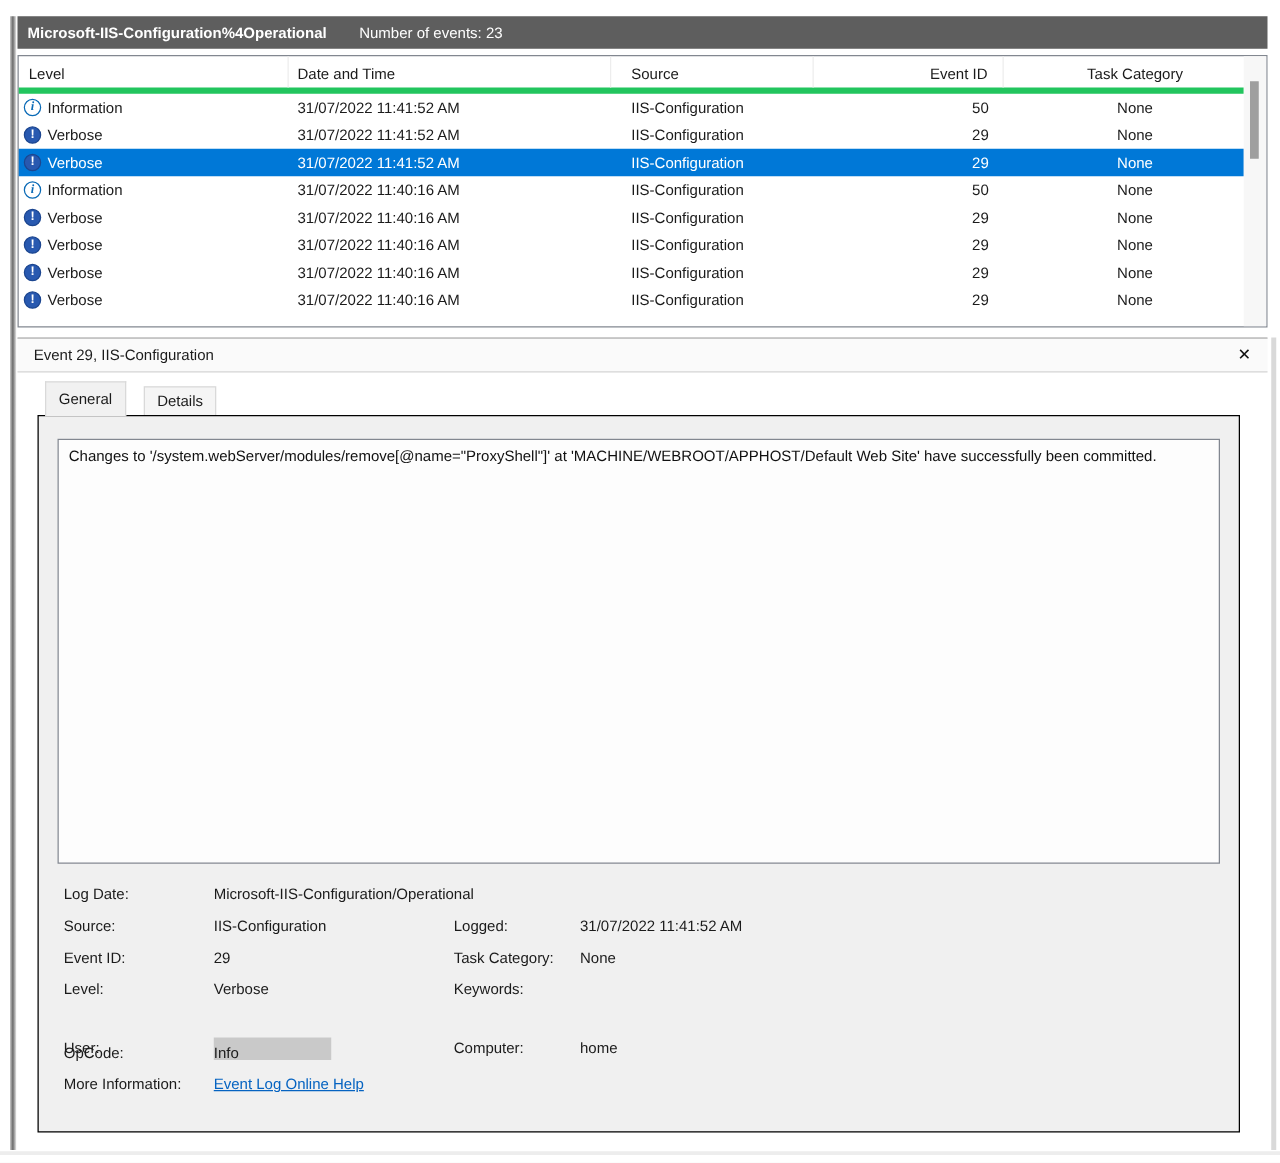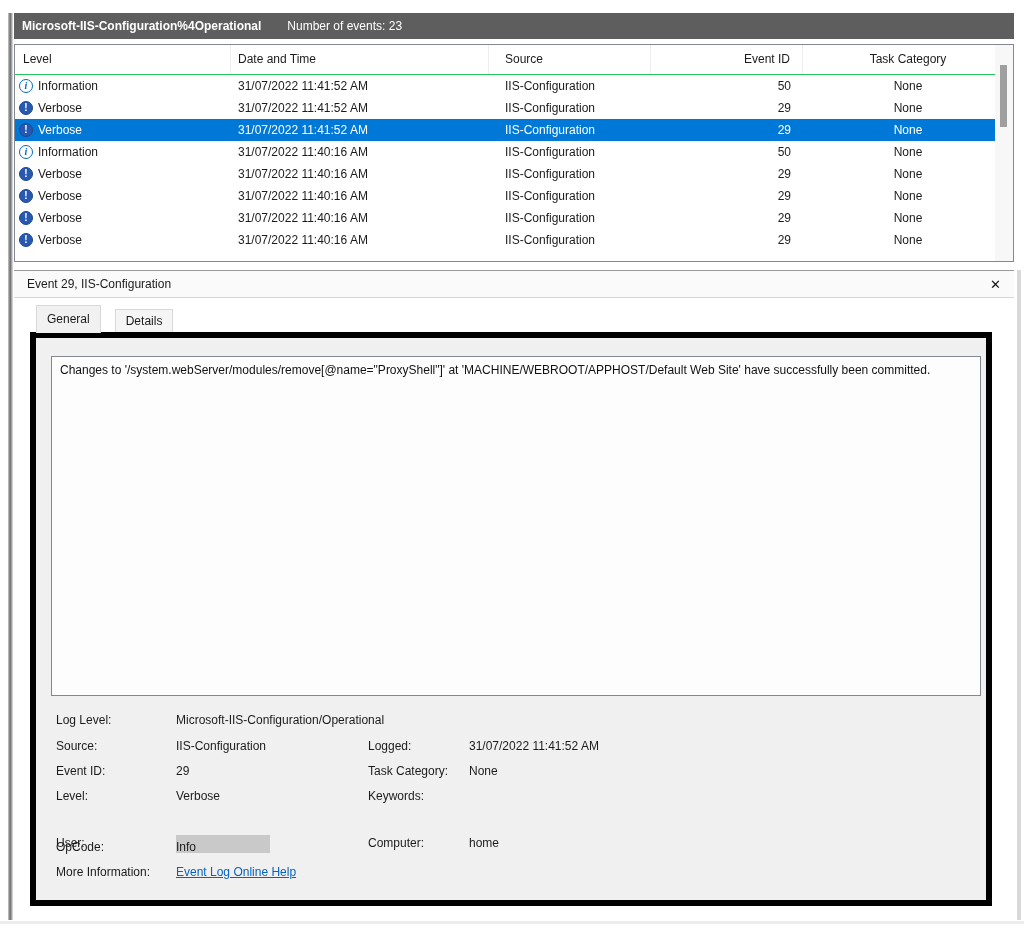--- a/index.html
+++ b/index.html
@@ -18,21 +18,21 @@
   
   .titlebar { position:absolute; left:14px; top:13px; width:1000px; height:26px;
     background:#5e5e5e; color:#fff; display:flex; align-items:center; padding:0 8px; }
   .tb-title { font-weight:bold;text-align:center; }
   .tb-count { margin-left:26px; }
 
   
   .event-list { position:absolute; left:14px; top:44px; width:1000px; height:218px;
     background:#fff; border:1px solid #828790; }
   .list-header { display:flex; height:30px; line-height:29px; width:980px;
-    border-bottom:1px solid #22c55e; color:#1b1b1b; }
+    border-bottom:5px solid #22c55e; color:#1b1b1b; }
   .hc { border-right:1px solid #ededed; white-space:nowrap; overflow:hidden; }
   .c-level   { width:216px; padding-left:8px; }
   .c-date    { width:258px; padding-left:7px; }
   .c-source  { width:162px; padding-left:16px; }
   .c-eventid { width:152px; text-align:right; padding-right:12px; }
   .c-task    { flex:1; padding-left:18px; border-right:none;text-align:center; }
   .trow { display:flex; height:22px; width:980px; align-items:center; color:#1b1b1b; }
   .trow .cell { white-space:nowrap; overflow:hidden; line-height:22px; }
   .trow.selected { background:#0078d7; color:#fff; }
   .cell.c-level { display:flex; align-items:center; padding-left:4px; }
@@ -49,21 +49,21 @@
     background:#fff; border-top:1px solid #9a9a9a;padding-left:20px; }
   .dp-header { position:absolute; left:0; top:0; width:100%; height:27px; background:#fafafa;
     border-bottom:1px solid #d5d5d5; display:flex; align-items:center;
     justify-content:space-between; padding:0 13px; color:#1b1b1b; }
   .close { font-weight:bold; font-size:13px; color:#111; }
   .tab-strip { position:absolute; left:22px; top:34px; height:28px; display:flex; align-items:flex-end; }
   .tab { border:1px solid #d9d9d9; background:#f5f5f5; padding:0 10px; height:24px;
     line-height:23px; margin-right:14px; color:#1b1b1b; }
   .tab.active { height:28px; line-height:27px; border-bottom:none; background:#f1f1f1; z-index:2; }
   .content-panel { position:absolute; left:16px; top:61px; width:962px; height:574px;
-    background:#f0f0f0; border:6px solid #000000; }
+    background:#f0f0f0; border:1px solid #000000; }
   .message-box { position:absolute; left:15px; top:18px; width:930px; height:340px;
     background:#fdfdfd; border:1px solid #828790; padding:4px 8px; line-height:1.55;
     color:#111; overflow:hidden; }
   .frow { position:absolute; left:20px; display:flex; line-height:20px; color:#1b1b1b; white-space:nowrap; }
   .flabel  { width:120px; flex:none; }
   .fval1   { width:192px; flex:none; }
   .flabel2 { width:101px; flex:none; }
   .redact { display:inline-block; width:94px; height:18px; background:#c9c9c9; vertical-align:middle; }
   .link { color:#0563c1; text-decoration:underline; }
 </style>
@@ -194,21 +194,21 @@
         <span>Details</span>
       </div>
     </div>
 
     <div class="content-panel">
       <div class="message-box">
         <span>Changes to '/system.webServer/modules/remove[@name="ProxyShell"]' at 'MACHINE/WEBROOT/APPHOST/Default Web Site' have successfully been committed.</span>
       </div>
 
       <div class="frow" style="top:372px;">
-        <span class="flabel">Log Level:</span>
+        <span class="flabel">Log Date:</span>
         <span>Microsoft-IIS-Configuration/Operational</span>
       </div>
 
       <div class="frow" style="top:398px;">
         <span class="flabel">Source:</span>
         <span class="fval1">IIS-Configuration</span>
         <span class="flabel2">Logged:</span>
         <span>31/07/2022 11:41:52 AM</span>
       </div>
 

